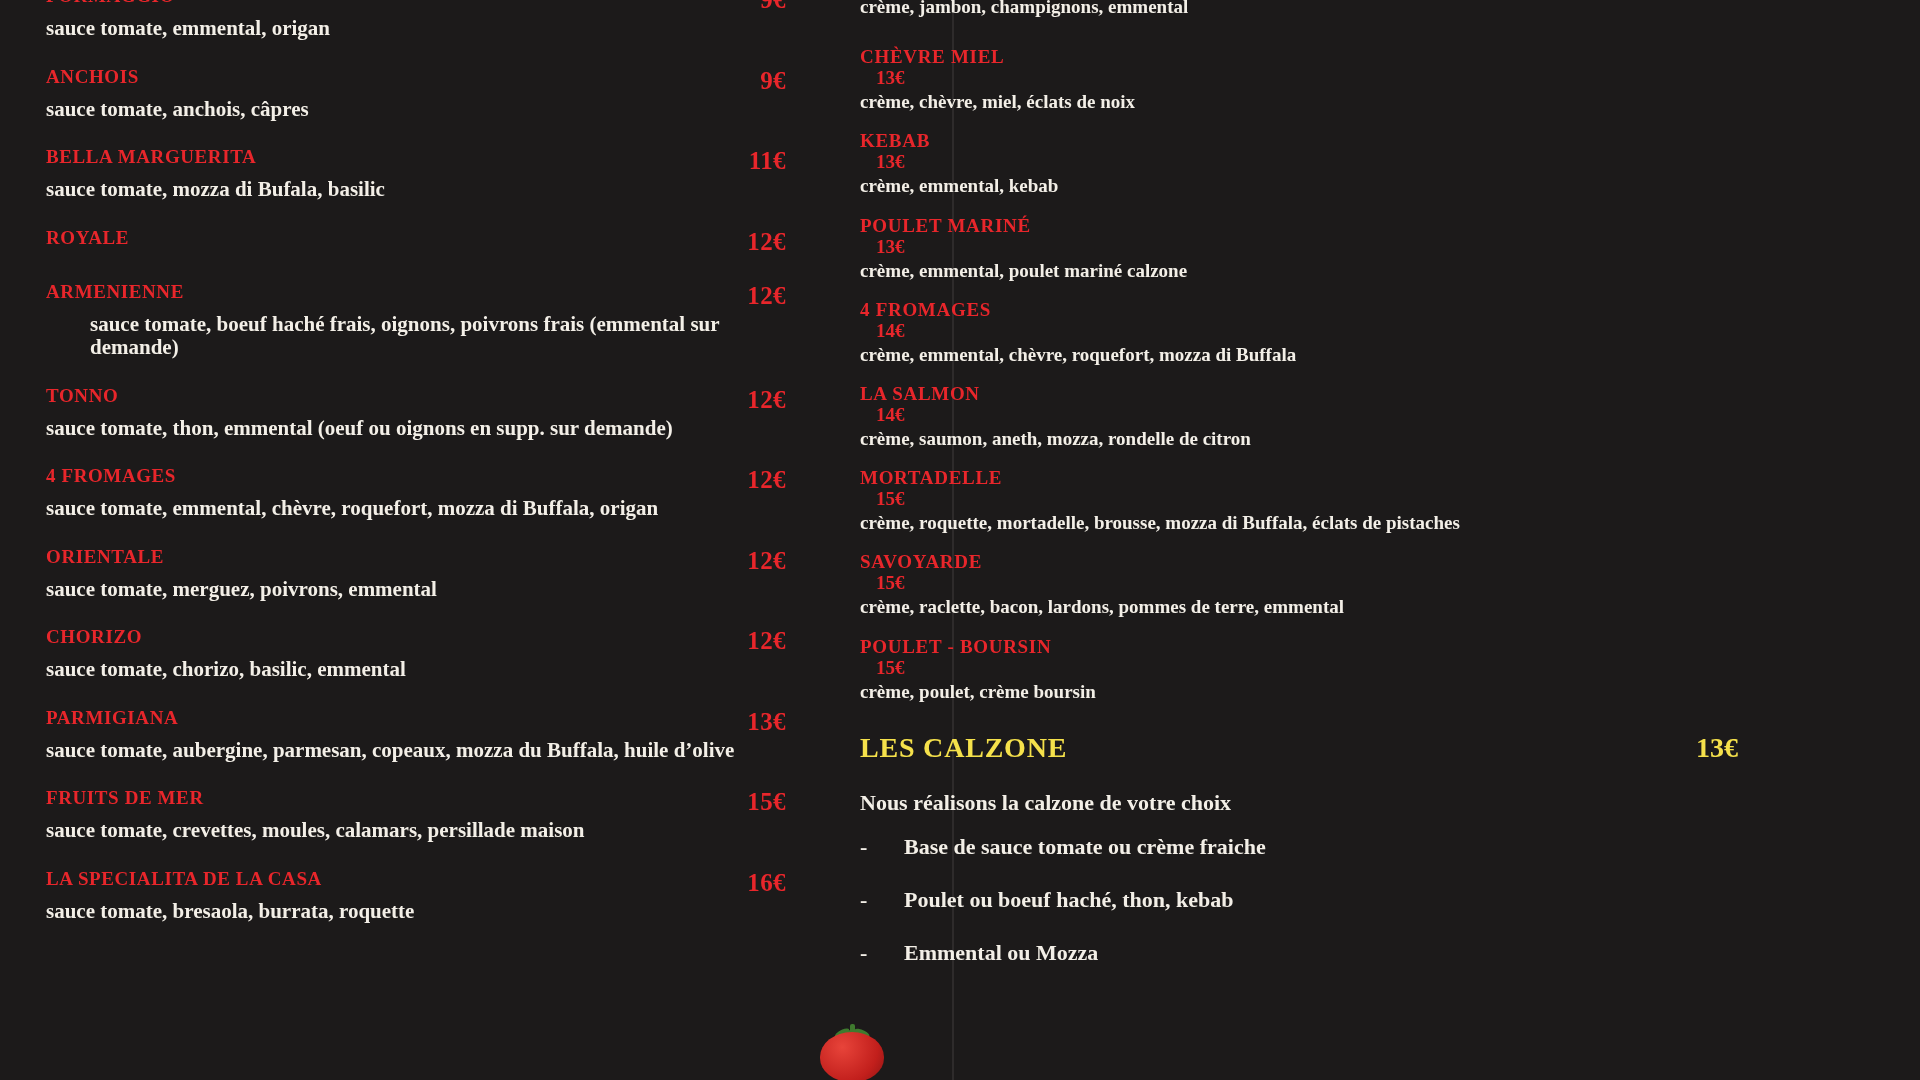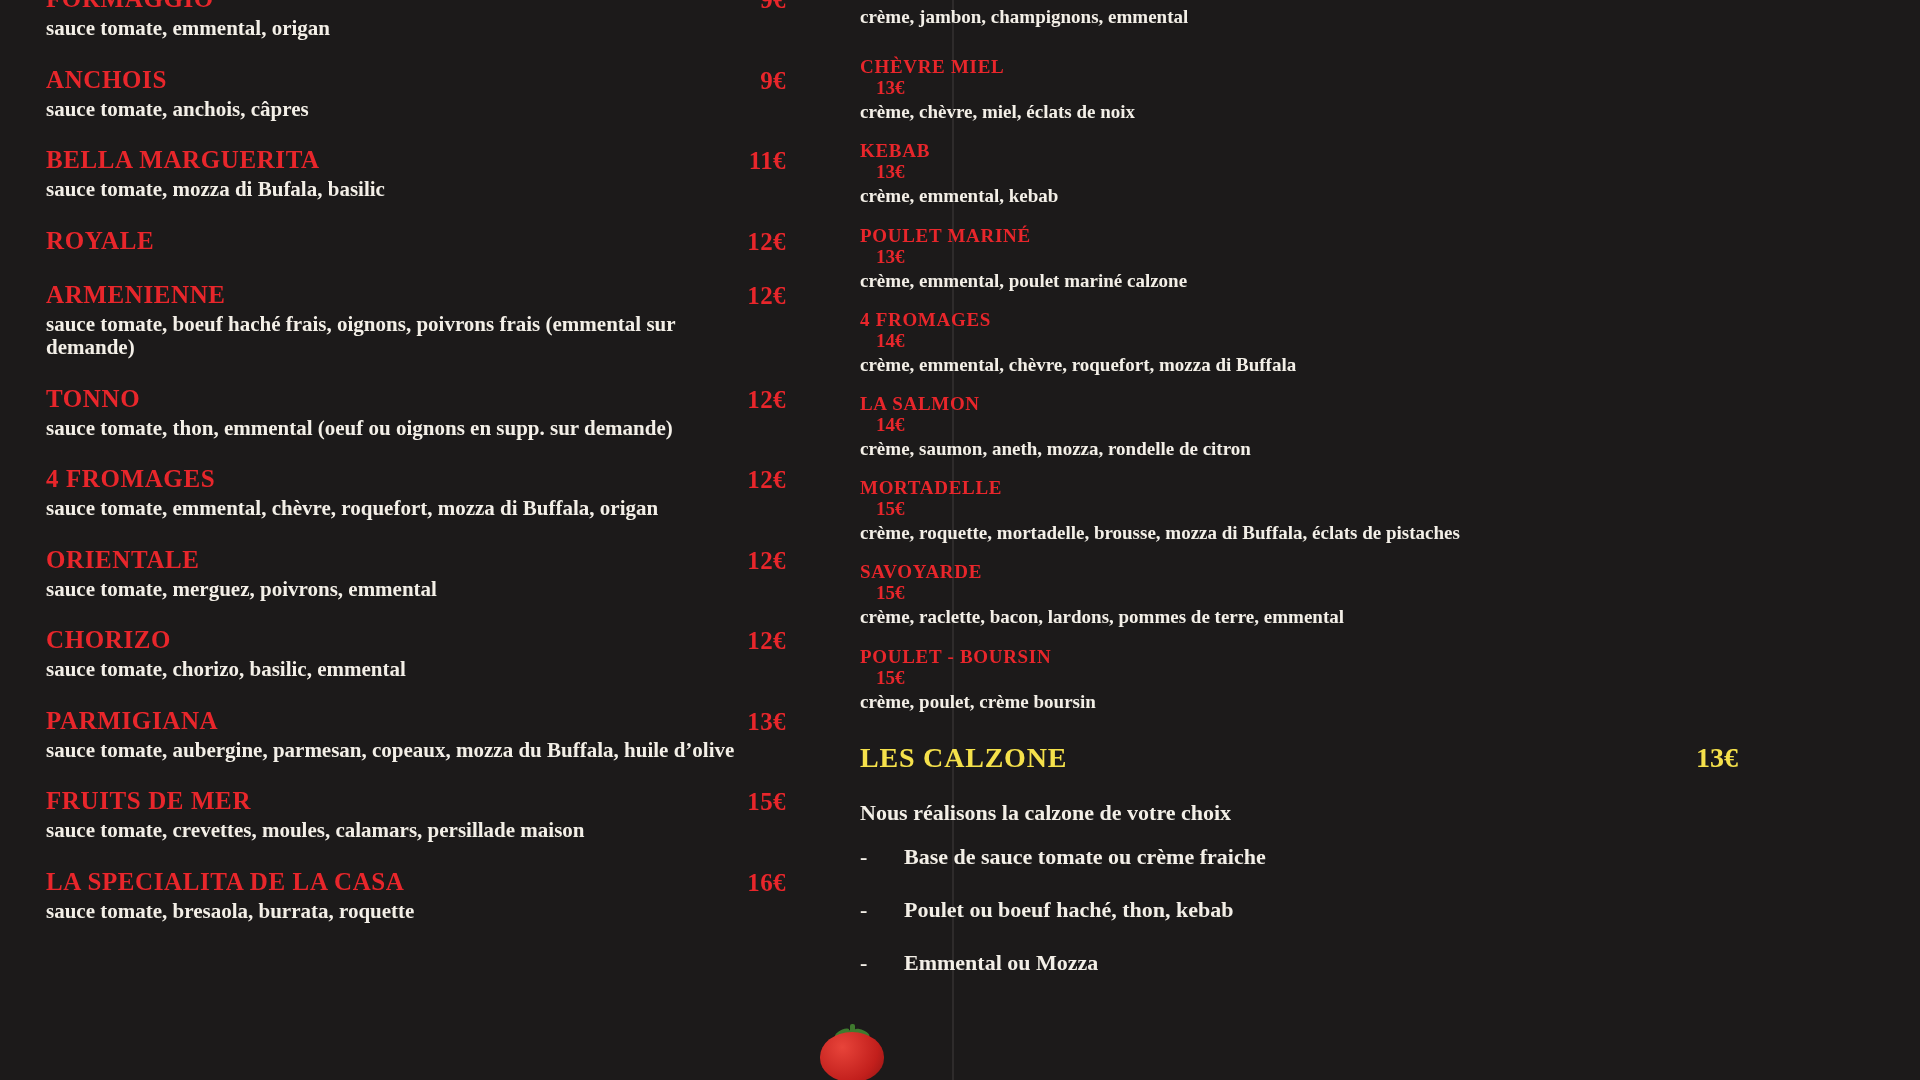--- a/index.html
+++ b/index.html
@@ -25,37 +25,37 @@
     top: 0;
     width: 2px;
     height: 1080px;
     background: #2e2b2b;
   }
   .col {
     position: relative;
     height: 1080px;
   }
   .col-left { width: 816px; padding: 0 30px 16px 46px; }
-  .col-right { width: 968px; padding: 14px 46px 0 44px; }
+  .col-right { width: 968px; padding: 4px 46px 0 44px; }
 
   
   .item {
     position: relative;
     margin-bottom: 26px;
   }
   .item-head {
     display: flex;
     align-items: flex-start;
     justify-content: space-between;
   }
   .item-name {
     color: #e8262b;
     font-family: "Liberation Serif", serif;
     font-weight: bold;
-    font-size: 25px;
+    font-size: 19px;
     letter-spacing: 0.6px;
     line-height: 1.05;
     text-transform: uppercase;
   }
   .item-price {
     color: #e8262b;
     font-family: "Liberation Serif", serif;
     font-weight: bold;
     font-size: 25px;
     letter-spacing: 0.4px;
@@ -233,21 +233,21 @@
         <div class="item-name">ROYALE</div>
         <div class="item-price">12€</div>
       </div>
     </div>
 
     <div class="item">
       <div class="item-head">
         <div class="item-name">ARMENIENNE</div>
         <div class="item-price">12€</div>
       </div>
-      <div class="item-desc" style="max-width:700px;">sauce tomate, boeuf haché frais, oignons, poivrons frais (emmental sur demande)</div>
+      <div class="item-desc" style="max-width:700px;margin-left:44px;">sauce tomate, boeuf haché frais, oignons, poivrons frais (emmental sur demande)</div>
     </div>
 
     <div class="item">
       <div class="item-head">
         <div class="item-name">TONNO</div>
         <div class="item-price">12€</div>
       </div>
       <div class="item-desc">sauce tomate, thon, emmental (oeuf ou oignons en supp. sur demande)</div>
     </div>
 

